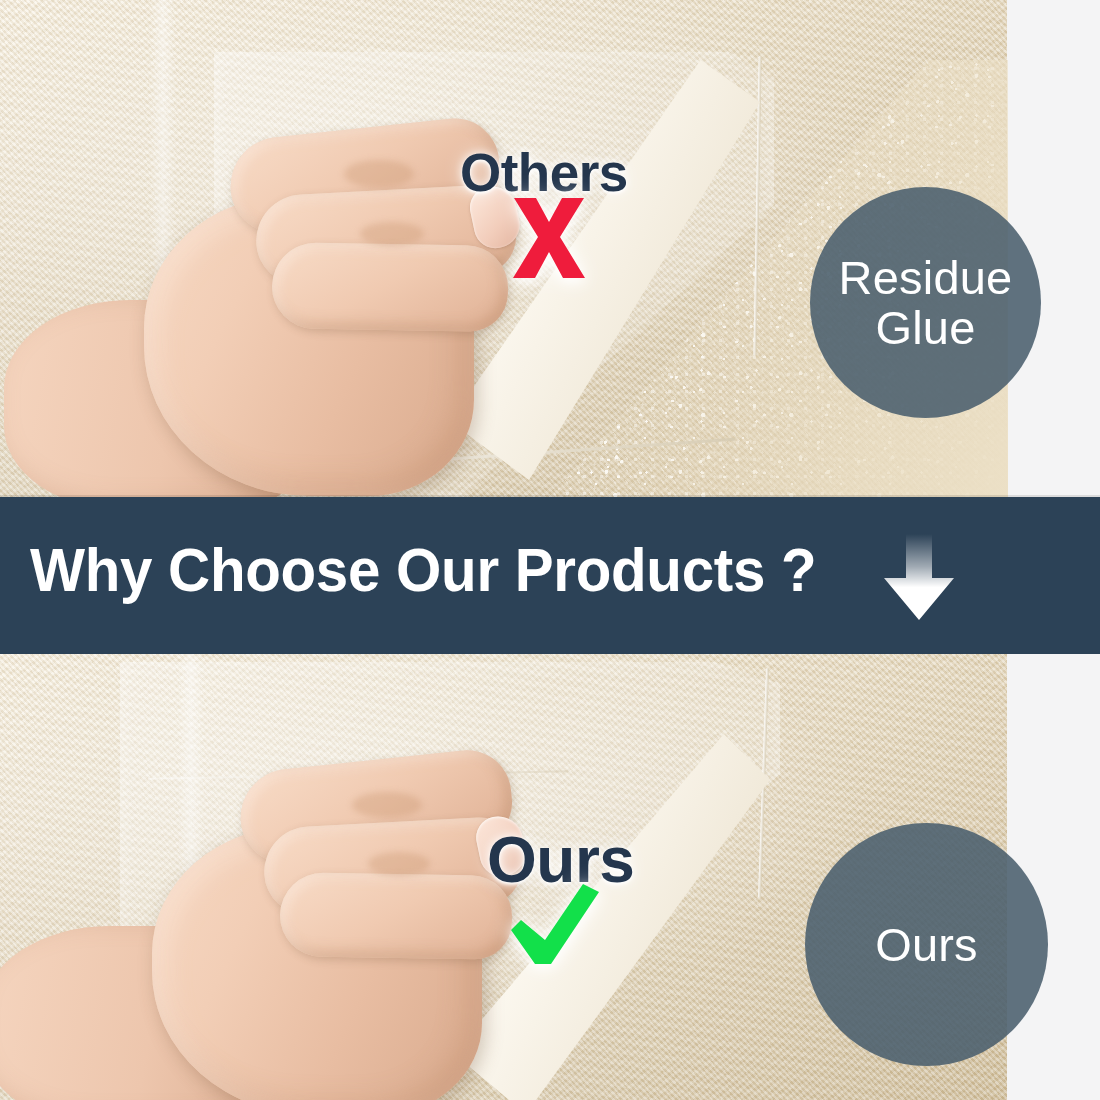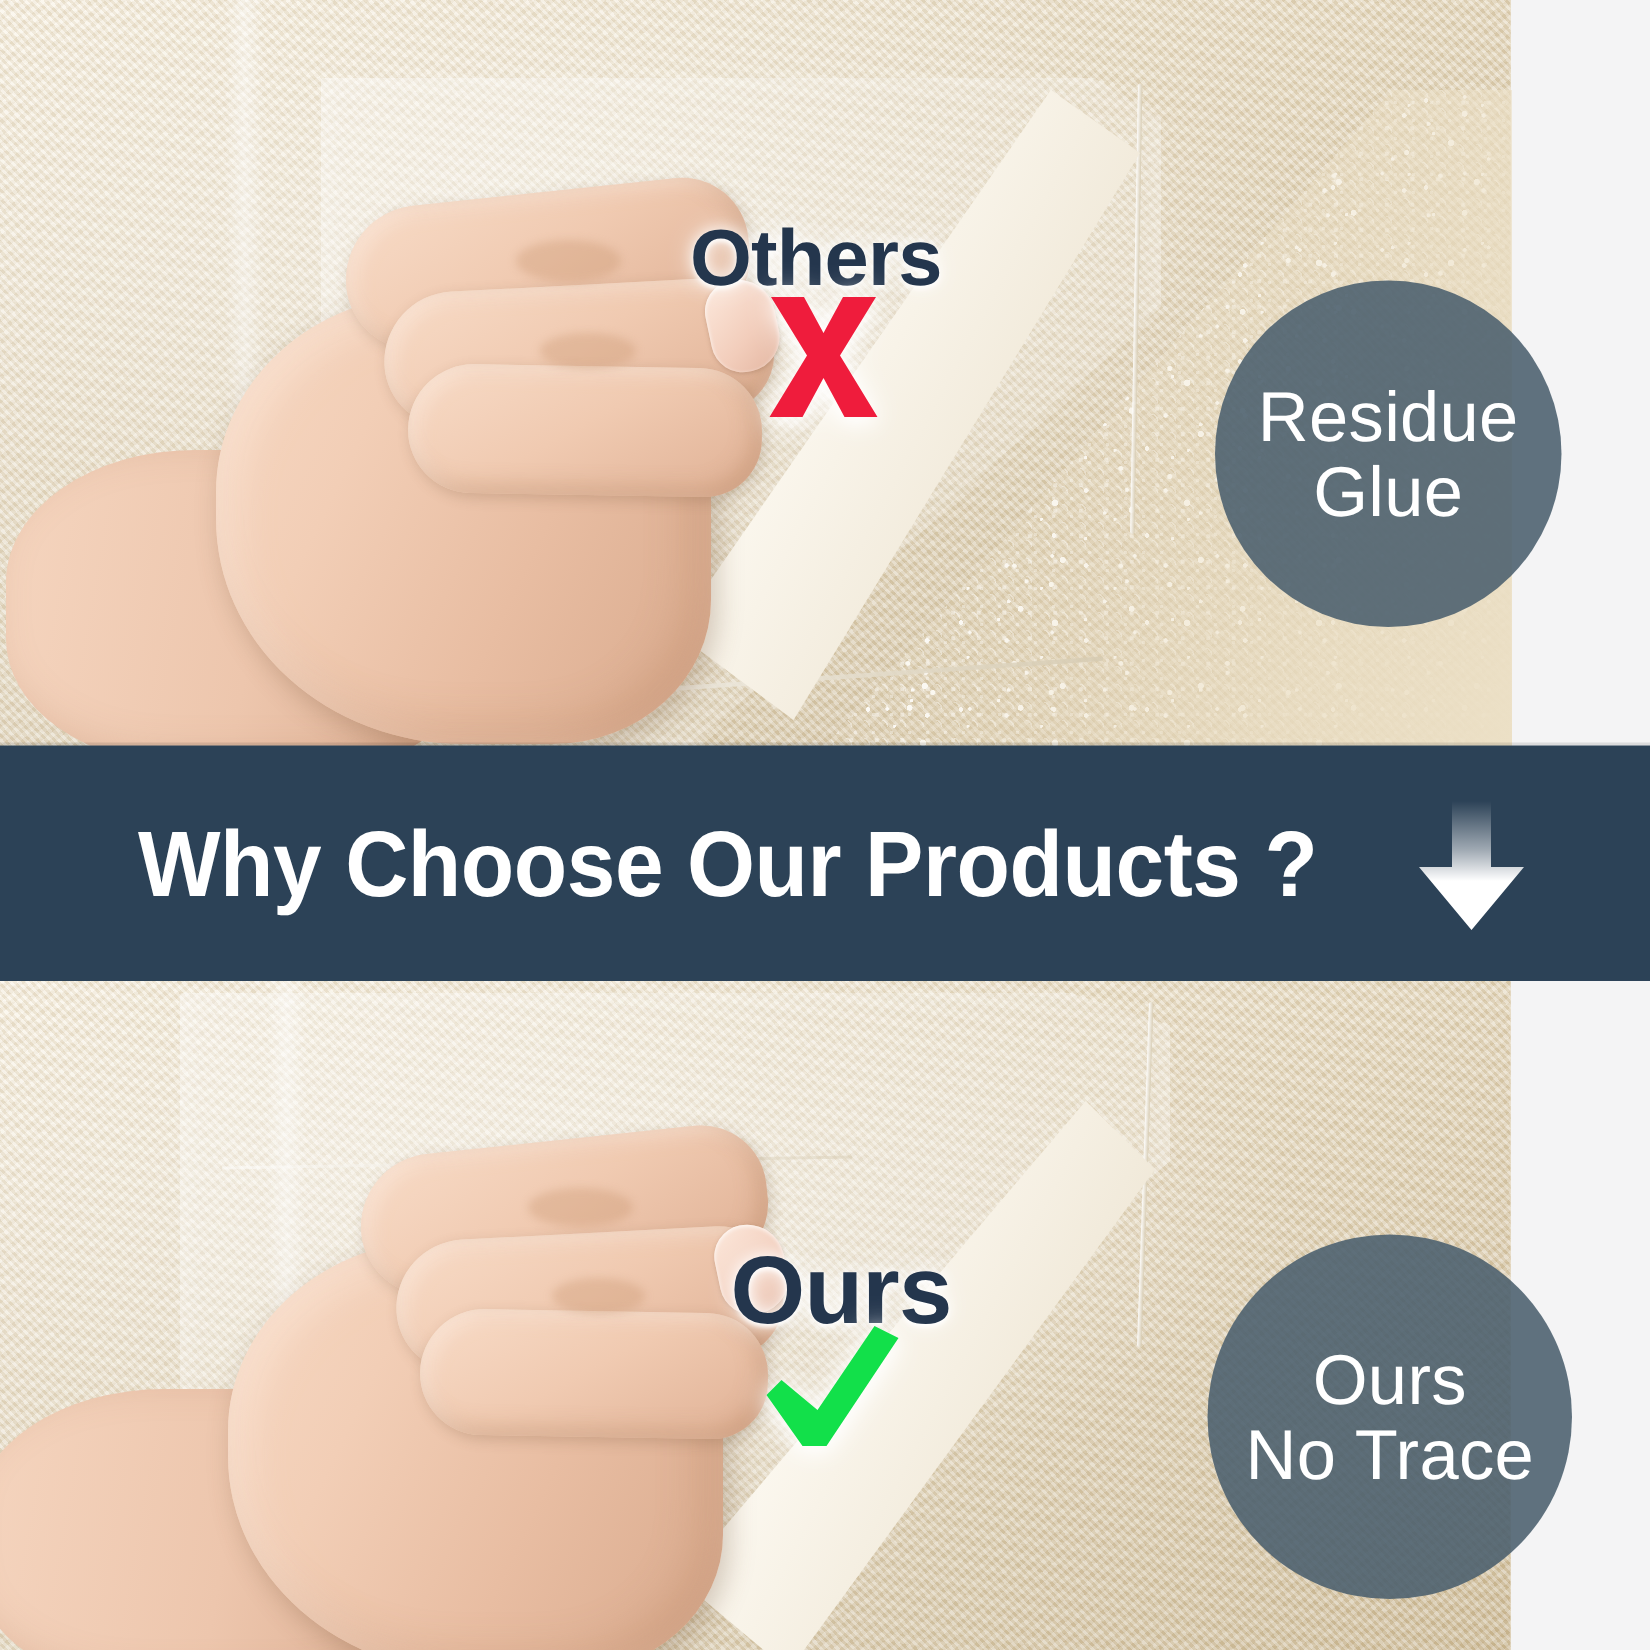--- a/index.html
+++ b/index.html
@@ -113,21 +113,21 @@
     font-weight:400;font-size:47px;letter-spacing:.2px;}
   #badge-glue{top:187px;left:810px;width:231px;height:231px;
     background:rgba(74,95,109,.88);}
   #badge-trace{top:823px;left:805px;width:243px;height:243px;
     background:rgba(74,95,109,.88);}
   .badge span{display:block;}
 
   
   #banner{position:absolute;left:0;top:497px;width:1100px;height:159px;
     background:#2C4257;display:flex;align-items:center;}
-  #banner-inner{display:flex;align-items:center;gap:14px;padding-left:92px;}
+  #banner-inner{display:flex;align-items:flex-start;gap:14px;padding-left:30px;}
   #banner-title{color:#ffffff;font-weight:bold;font-size:62px;
     letter-spacing:-.3px;white-space:nowrap;
     font-family:"Liberation Sans",sans-serif;
     transform:scaleX(.94);transform-origin:left center;}
   #banner-arrow{width:74px;height:86px;flex:none;margin-left:2px;}
 
   
   .hair{position:absolute;left:0;width:1100px;height:2px;background:rgba(0,0,0,.10);}
 </style>
 </head>
@@ -242,17 +242,16 @@
   </div>
 
   <div class="photo-label" id="label-ours">Ours</div>
   <svg class="mark-check" viewBox="0 0 100 88">
     <path d="M6 50 L16 40 L40 60 L78 4 L94 12 L46 84 L30 84 Z" fill="#12E04A"></path>
   </svg>
 
   <div class="badge" id="badge-trace">
     <div>
       <span>Ours</span>
-      <span>No Trace</span>
     </div>
   </div>
 
 </div>
 
 </body></html>

